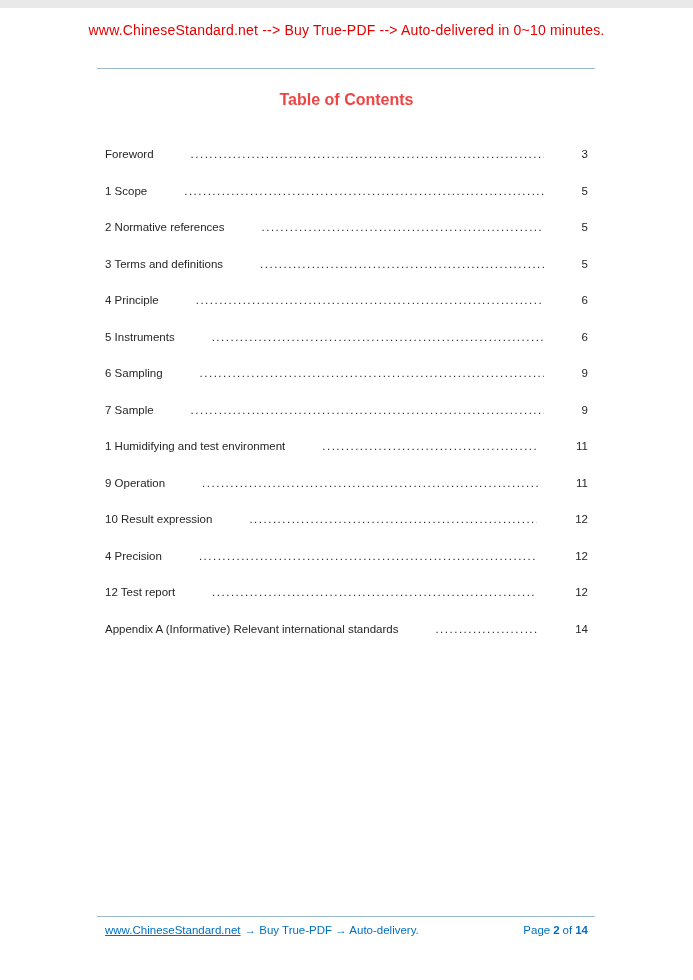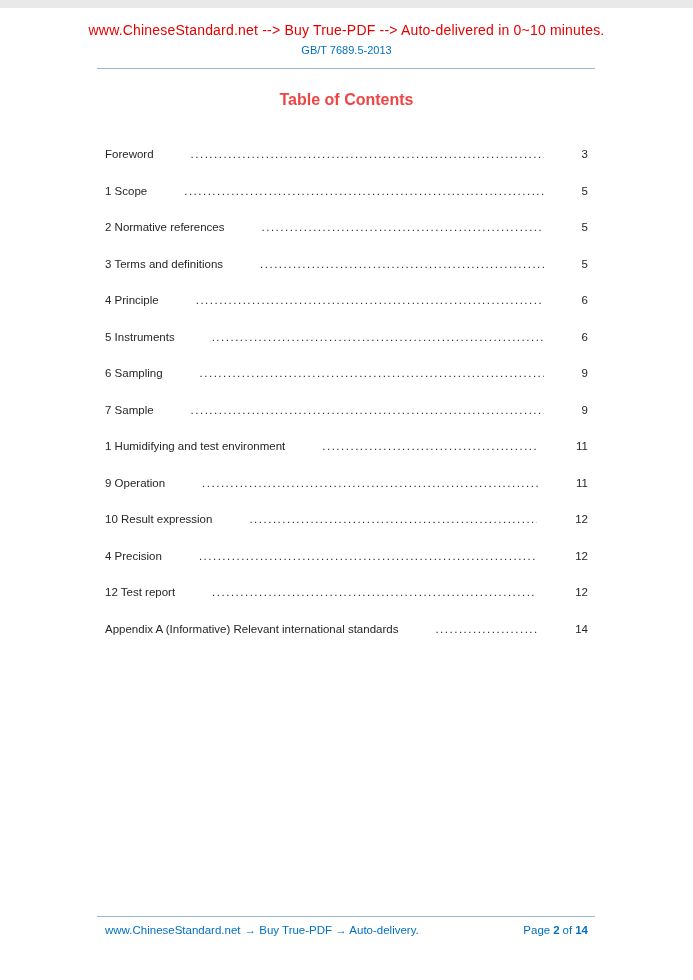--- a/index.html
+++ b/index.html
@@ -89,34 +89,33 @@
     top: 916px;
     left: 105px;
     width: 483px;
     display: flex;
     justify-content: space-between;
     align-items: baseline;
     font-size: 11.5px;
     color: #0070c0;
   }
   .footer-left { white-space: nowrap; }
-  .footer-link { cursor: pointer; color: #0070c0; text-align: center; }
+  .footer-link { text-decoration: underline; cursor: pointer; color: #0070c0; text-align: center; }
   .footer-tail { margin-left: 4px; text-align: center; }
   .footer-right { white-space: nowrap; text-align: right; }
   .pg-bold { font-weight: bold; }
   .pg-sp { margin-left: 3px; }
 </style>
 </head>
 <body>
 
 <div class="page">
 
   <div class="promo">www.ChineseStandard.net --&gt; Buy True-PDF --&gt; Auto-delivered in 0~10 minutes.</div>
 
-  <div class="std-code">GB/T 7689.5-2013</div>
 
   <div class="top-rule"></div>
 
   <div class="doc-title">Table of Contents</div>
 
   <div class="toc">
 
     <div class="toc-row">
       <span class="toc-label">Foreword</span>
       <span class="leader"></span>

